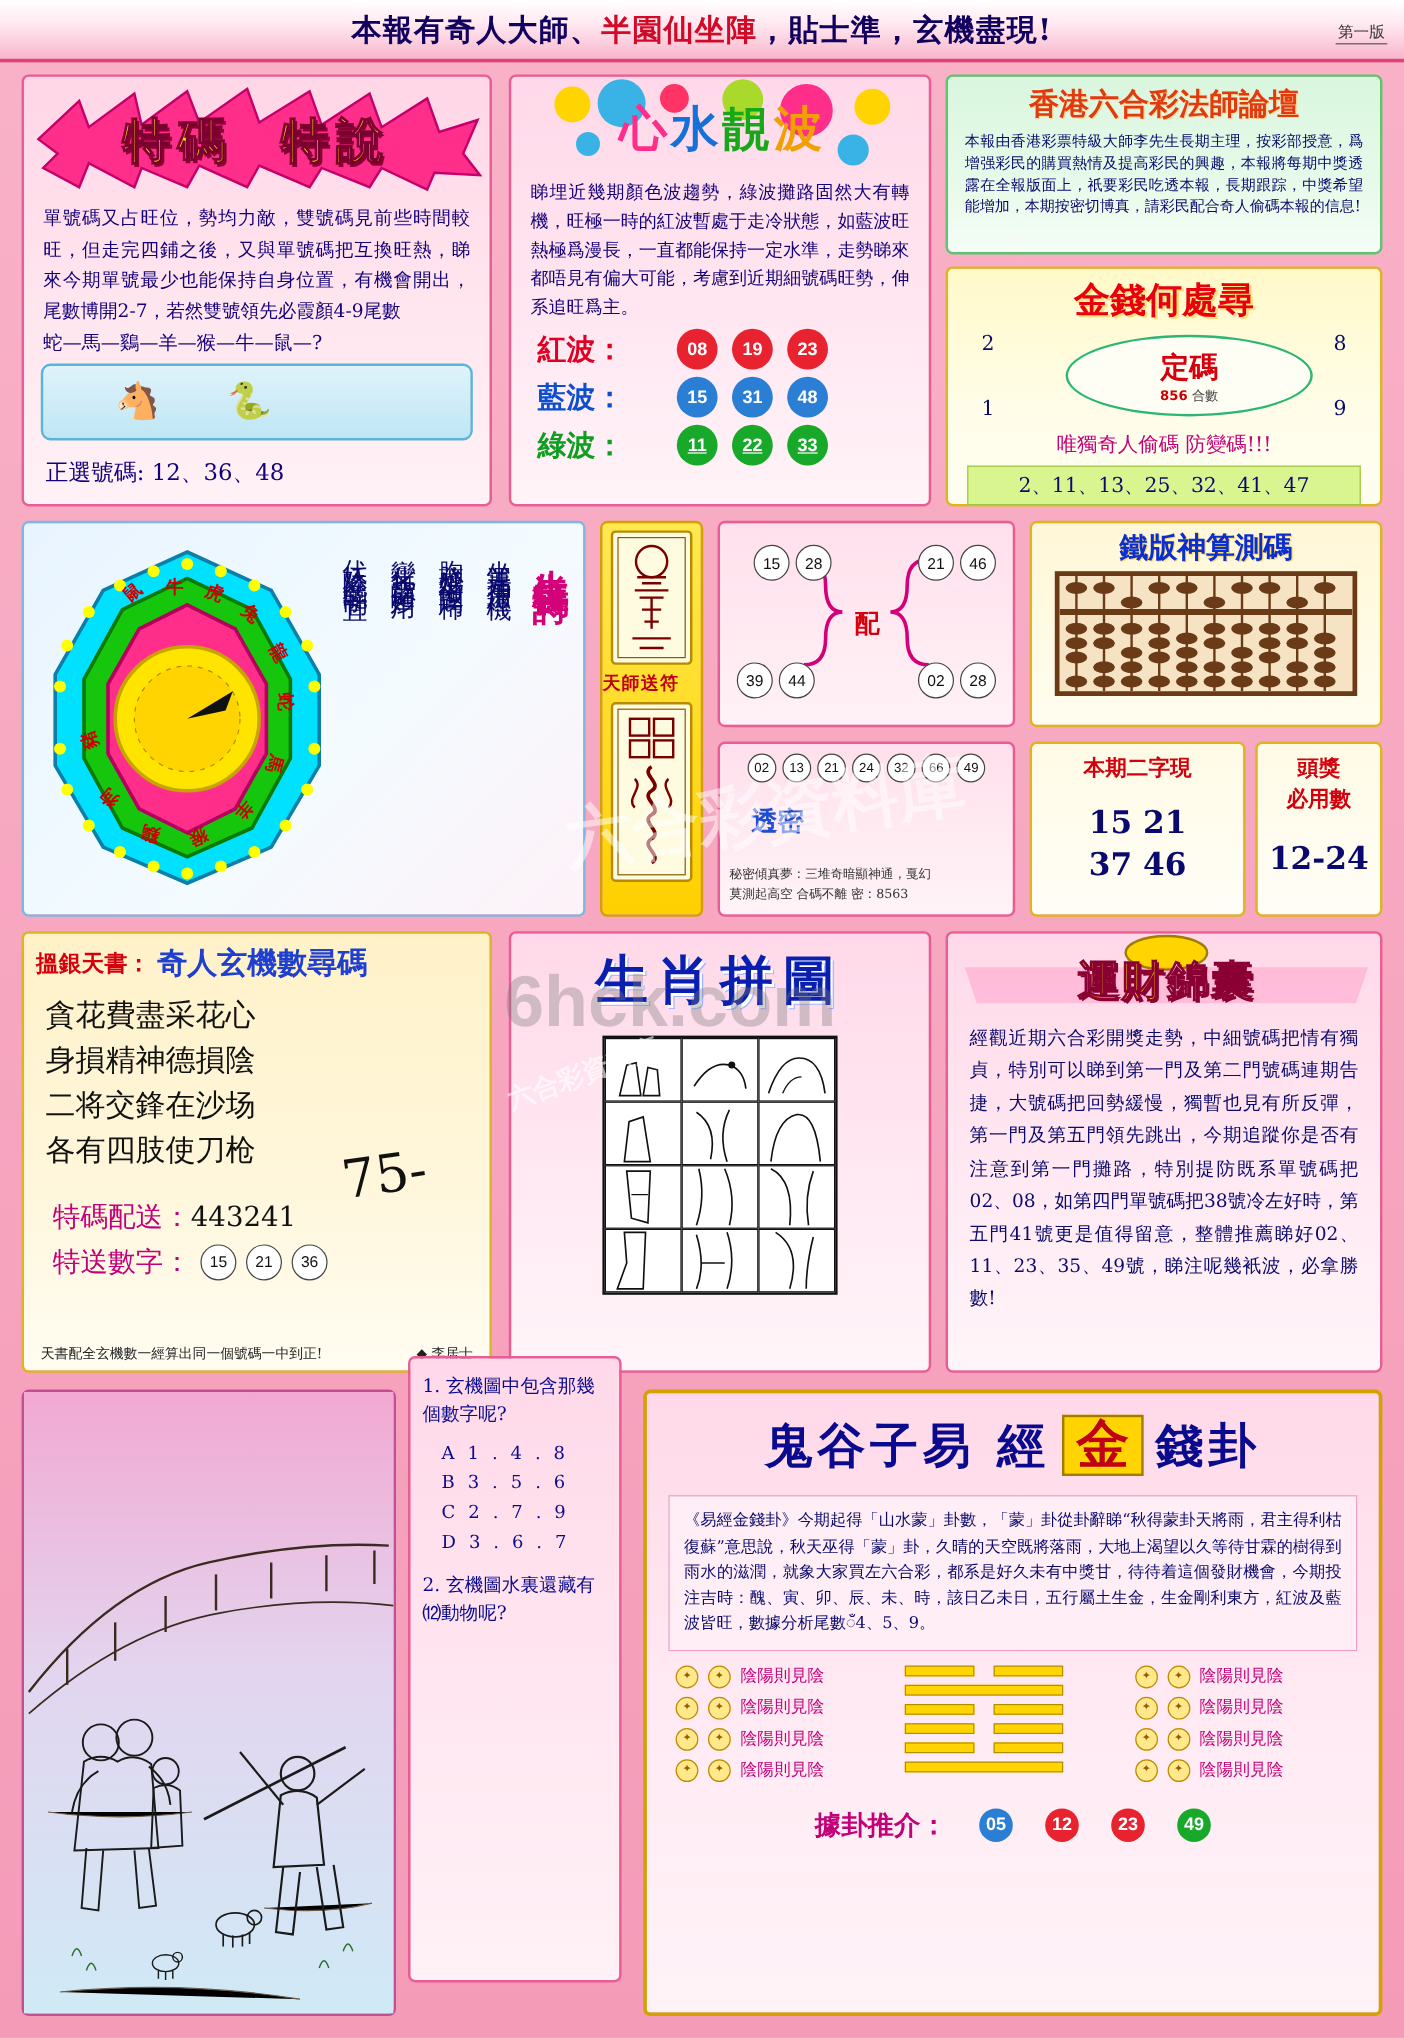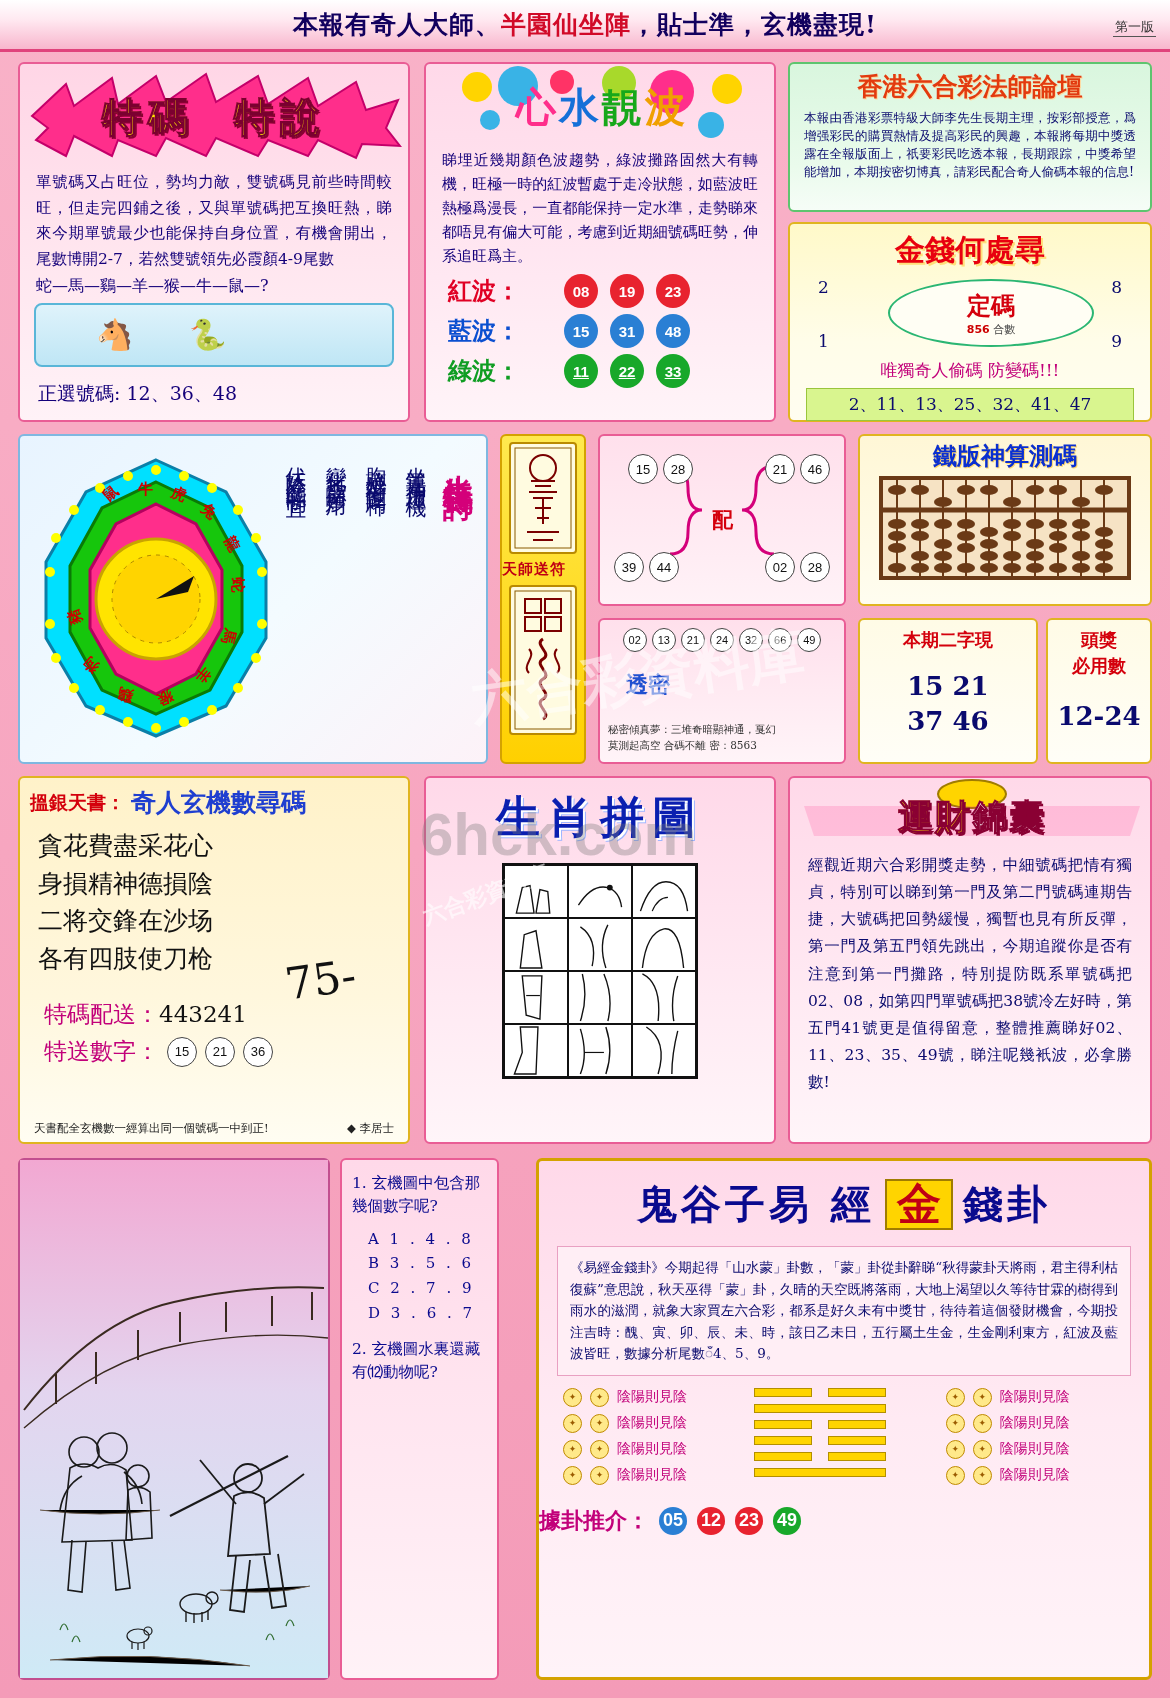--- a/index.html
+++ b/index.html
@@ -332,21 +332,21 @@
     font-family:"DejaVu Serif",serif; font-size: 15.5px; line-height: 1.75;
     color:#0a0a6e; padding: 2px 18px; text-align: justify;
   }
   
   #box-picture {
     left: 18px; top: 1158px; width: 312px; height: 522px;
     background: linear-gradient(180deg,#f4b8d8 0%, #e7dbf2 45%, #d9eef7 100%);
     border: 2px solid #c24f8f;
   }
   #box-quiz {
-    left: 340px; top: 1158px; width: 159px; height: 522px;
+    left: 340px; top: 1130px; width: 178px; height: 522px;
     background: linear-gradient(180deg,#ffd9e9,#fff2f7);
     border: 2px solid #e95d95;
   }
   .quiz-q {
     font-family:"DejaVu Serif",serif; font-size: 15.5px; color:#0a0a8e;
     padding: 12px 10px 0; line-height: 1.5;
   }
   .quiz-opts {
     font-family:"DejaVu Serif",serif; font-size: 15px; color:#0a0a8e;
     padding: 8px 0 0 26px; line-height: 1.65; letter-spacing: 3px;
@@ -386,29 +386,29 @@
     font-size: 9px; color:#9a5b00; display:flex; align-items:center; justify-content:center;
   }
   .hexlabel {
     font-family:"DejaVu Serif",serif; font-size: 14px; color:#c2007a;
   }
   .bars { display:flex; flex-direction:column; gap: 7px; }
   .bar-yang { width: 132px; height: 9px; background:#ffd400; border:1px solid #b38f00;}
   .bar-yin { width: 132px; height: 9px; display:flex; justify-content:space-between;}
   .bar-yin i { display:block; width: 58px; height: 9px; background:#ffd400; border:1px solid #b38f00;}
   .jq-foot {
-    display:flex; align-items:center; gap: 10px; justify-content:flex-start;
+    display:flex; align-items:center; gap: 27px; justify-content:center;
     margin-top: 14px;
   }
   .jq-foot .lbl {
     font-family:"DejaVu Serif",serif; font-weight:bold; font-size: 22px; color:#c2007a;
   }
   .small-ball {
     width: 28px; height: 28px; border-radius:50%; color:#fff;
-    font-size: 18px; font-weight:bold; display:flex; align-items:center; justify-content:center;
+    font-size: 15px; font-weight:bold; display:flex; align-items:center; justify-content:center;
     font-family:"Liberation Sans",sans-serif;
   }
   
   .wm {
     position:absolute; pointer-events:none; color: rgba(255,255,255,0.55);
     font-weight: bold; font-family:"Liberation Sans",sans-serif;
   }
   #wm1 { left: 470px; top: 640px; font-size: 56px; transform: rotate(-8deg); color: rgba(255,255,255,0.5); }
   #wm2 { left: 420px; top: 800px; font-size: 60px; color: rgba(120,120,120,0.35); }
   #wm3 { left: 420px; top: 880px; font-size: 22px; transform: rotate(-20deg); color: rgba(255,255,255,0.6);}

